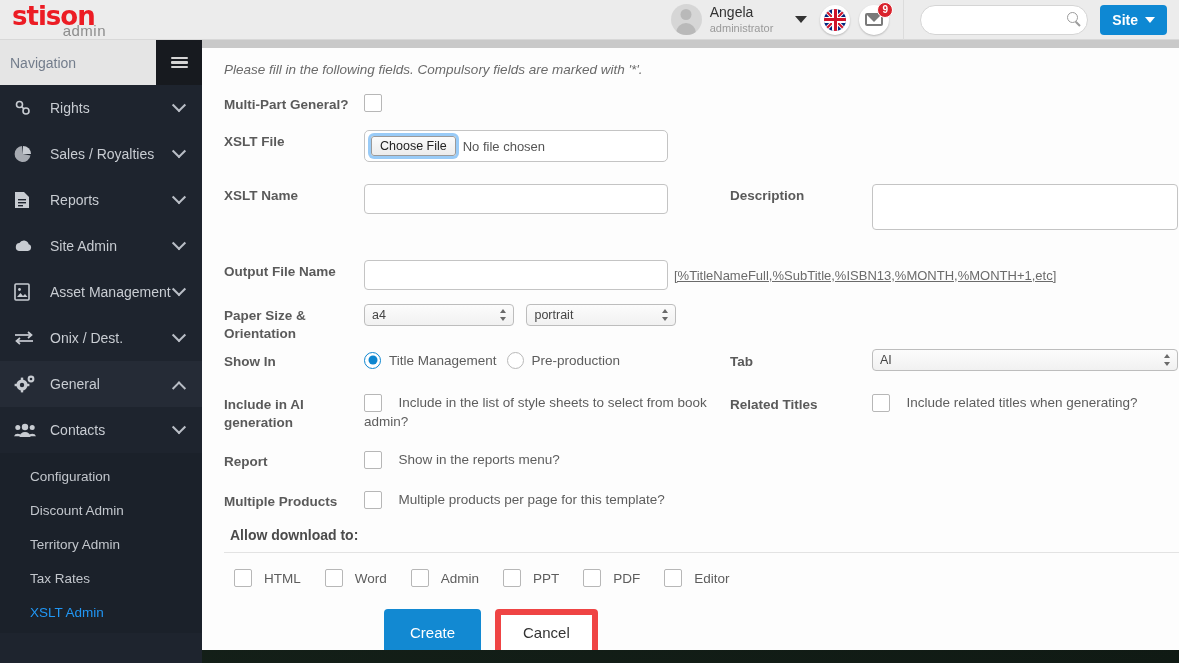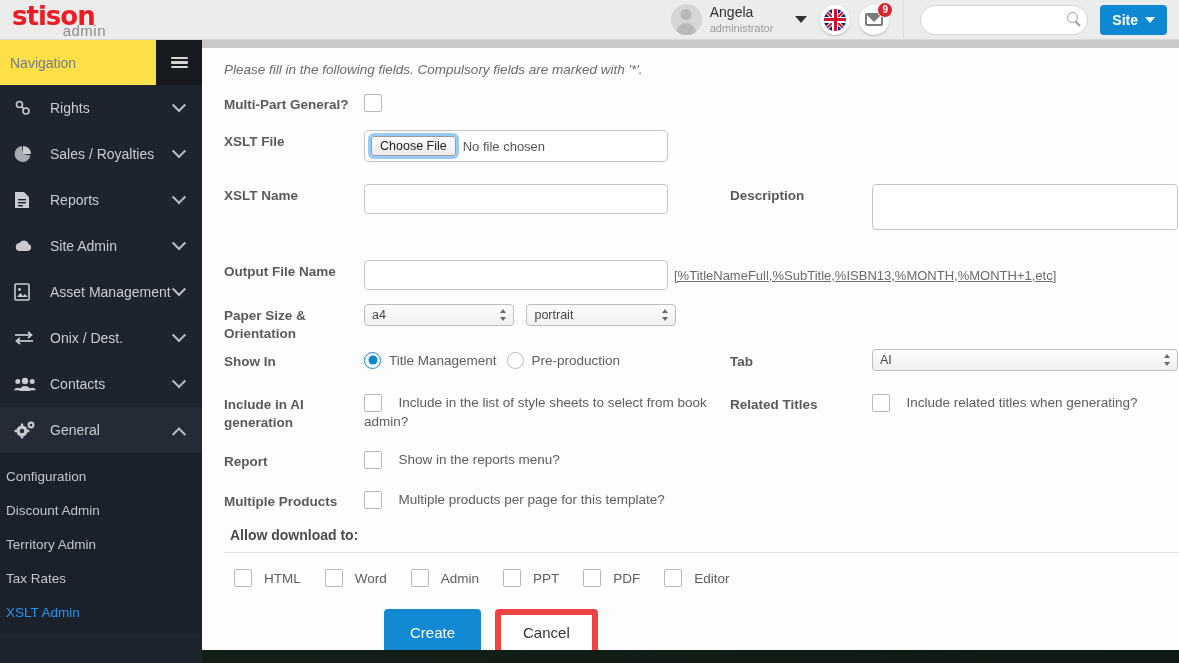--- a/index.html
+++ b/index.html
@@ -141,21 +141,21 @@
 
   
   .sidebar {
     position: absolute; top: 40px; left: 0; width: 202px; height: 623px;
     background: #1e242e;
     overflow: hidden;
   }
   .nav-header {
     height: 45px; display: flex; align-items: center;
     color: #737d8c; font-size: 14px; padding-left: 10px;
-    background: #fde047; position: relative;
+    background: #e5e5e5; position: relative;
   }
   .hamburger-box {
     position: absolute; right: 0; top: 0; width: 46px; height: 45px;
     background: #171a1f; display: flex; align-items: center; justify-content: center;
     cursor: pointer;
   }
   .hamburger-box span {
     display: block; width: 17px; height: 2.5px; background: #d5d5d5;
     margin: 2px 0; border-radius: 1px;
   }
@@ -175,21 +175,21 @@
   .nav-label { flex: 1; }
   .nav-chevron {
     width: 10px; height: 10px; margin-right: 18px;
     border-right: 2px solid #b9bec6; border-bottom: 2px solid #b9bec6;
     transform: rotate(45deg) translate(-2px,-2px);
   }
   .nav-chevron.up { transform: rotate(225deg) translate(-3px,-3px); }
   .sub-list { background: #1b212a; padding: 6px 0 4px 0; }
   .sub-item {
     height: 34px; display: flex; align-items: center;
-    padding-left: 6px; font-size: 13.5px; color: #c2c6cc; cursor: pointer;
+    padding-left: 30px; font-size: 13.5px; color: #c2c6cc; cursor: pointer;
   }
   .sub-item.active { color: #2196f3; }
 
   
   .content {
     position: absolute; top: 40px; left: 202px;
     width: 977px; height: 610px;
     background: #fdfdfd;
     border-top: 8px solid #c9c9c9;
     overflow: hidden;
@@ -420,50 +420,50 @@
             <line x1="1" y1="5" x2="17" y2="5"></line>
               <polyline points="14,2 17.5,5 14,8"></polyline>
             <line x1="19" y1="11" x2="3" y2="11"></line>
               <polyline points="6,8 2.5,11 6,14"></polyline>
           </svg>
         </span>
         <span class="nav-label">Onix / Dest.</span>
         <span class="nav-chevron"></span>
       </div>
 
-      <div class="nav-item">
-        <span class="nav-icon">
-          <svg width="22" height="16" viewBox="0 0 22 16" fill="#c8ccd2">
-            <circle cx="11" cy="5" r="3.2"></circle>
-              <path d="M5.5 15 a5.5 5 0 0 1 11 0 z"></path>
-            <circle cx="3.8" cy="5.6" r="2.5"></circle>
-              <path d="M0 14.2 a4 3.6 0 0 1 7.6 0 z"></path>
-            <circle cx="18.2" cy="5.6" r="2.5"></circle>
-              <path d="M14.4 14.2 a4 3.6 0 0 1 7.6 0 z"></path>
-          </svg>
-        </span>
-        <span class="nav-label">Contacts</span>
-        <span class="nav-chevron"></span>
-      </div>
-
       <div class="nav-item open">
         <span class="nav-icon">
           <svg width="22" height="20" viewBox="0 0 22 20" fill="#c8ccd2">
             <circle cx="8" cy="11" r="5.6"></circle>
               <circle cx="8" cy="11" r="2.2" fill="#252b36"></circle>
             <rect x="6.8" y="3.6" width="2.4" height="3"></rect>
               <rect x="6.8" y="15.4" width="2.4" height="3"></rect>
             <rect x="0.6" y="9.8" width="3" height="2.4"></rect>
               <rect x="12.4" y="9.8" width="3" height="2.4"></rect>
             <circle cx="17" cy="5" r="3.4"></circle>
               <circle cx="17" cy="5" r="1.3" fill="#252b36"></circle>
           </svg>
         </span>
         <span class="nav-label">General</span>
         <span class="nav-chevron up"></span>
+      </div>
+
+      <div class="nav-item">
+        <span class="nav-icon">
+          <svg width="22" height="16" viewBox="0 0 22 16" fill="#c8ccd2">
+            <circle cx="11" cy="5" r="3.2"></circle>
+              <path d="M5.5 15 a5.5 5 0 0 1 11 0 z"></path>
+            <circle cx="3.8" cy="5.6" r="2.5"></circle>
+              <path d="M0 14.2 a4 3.6 0 0 1 7.6 0 z"></path>
+            <circle cx="18.2" cy="5.6" r="2.5"></circle>
+              <path d="M14.4 14.2 a4 3.6 0 0 1 7.6 0 z"></path>
+          </svg>
+        </span>
+        <span class="nav-label">Contacts</span>
+        <span class="nav-chevron"></span>
       </div>
 
       <div class="sub-list">
         <div class="sub-item">
           <span>Configuration</span>
         </div>
         <div class="sub-item">
           <span>Discount Admin</span>
         </div>
         <div class="sub-item">

